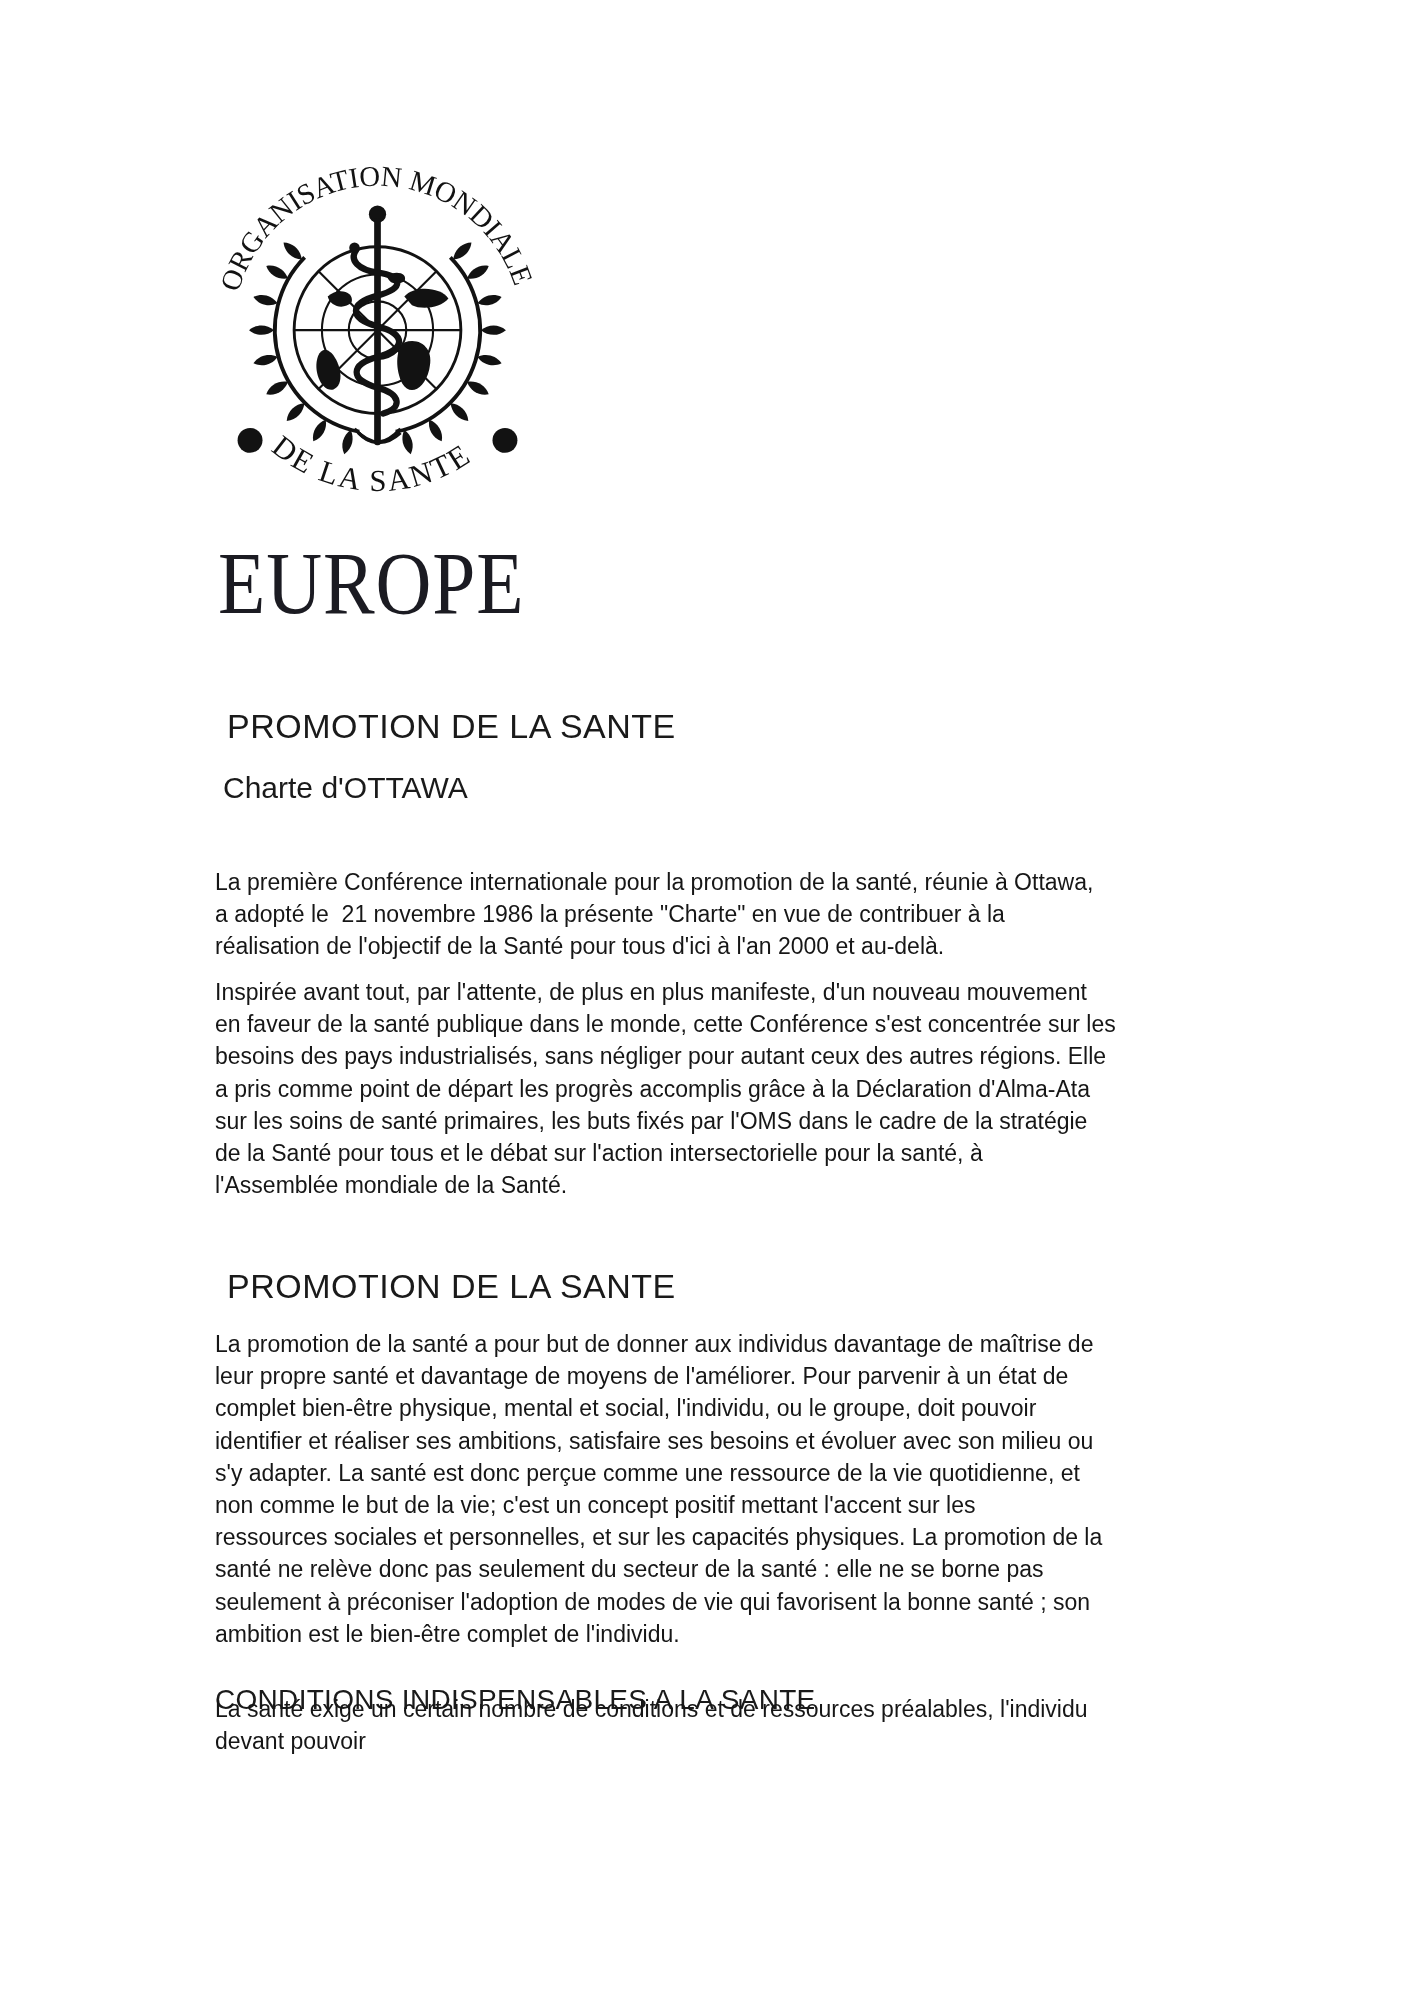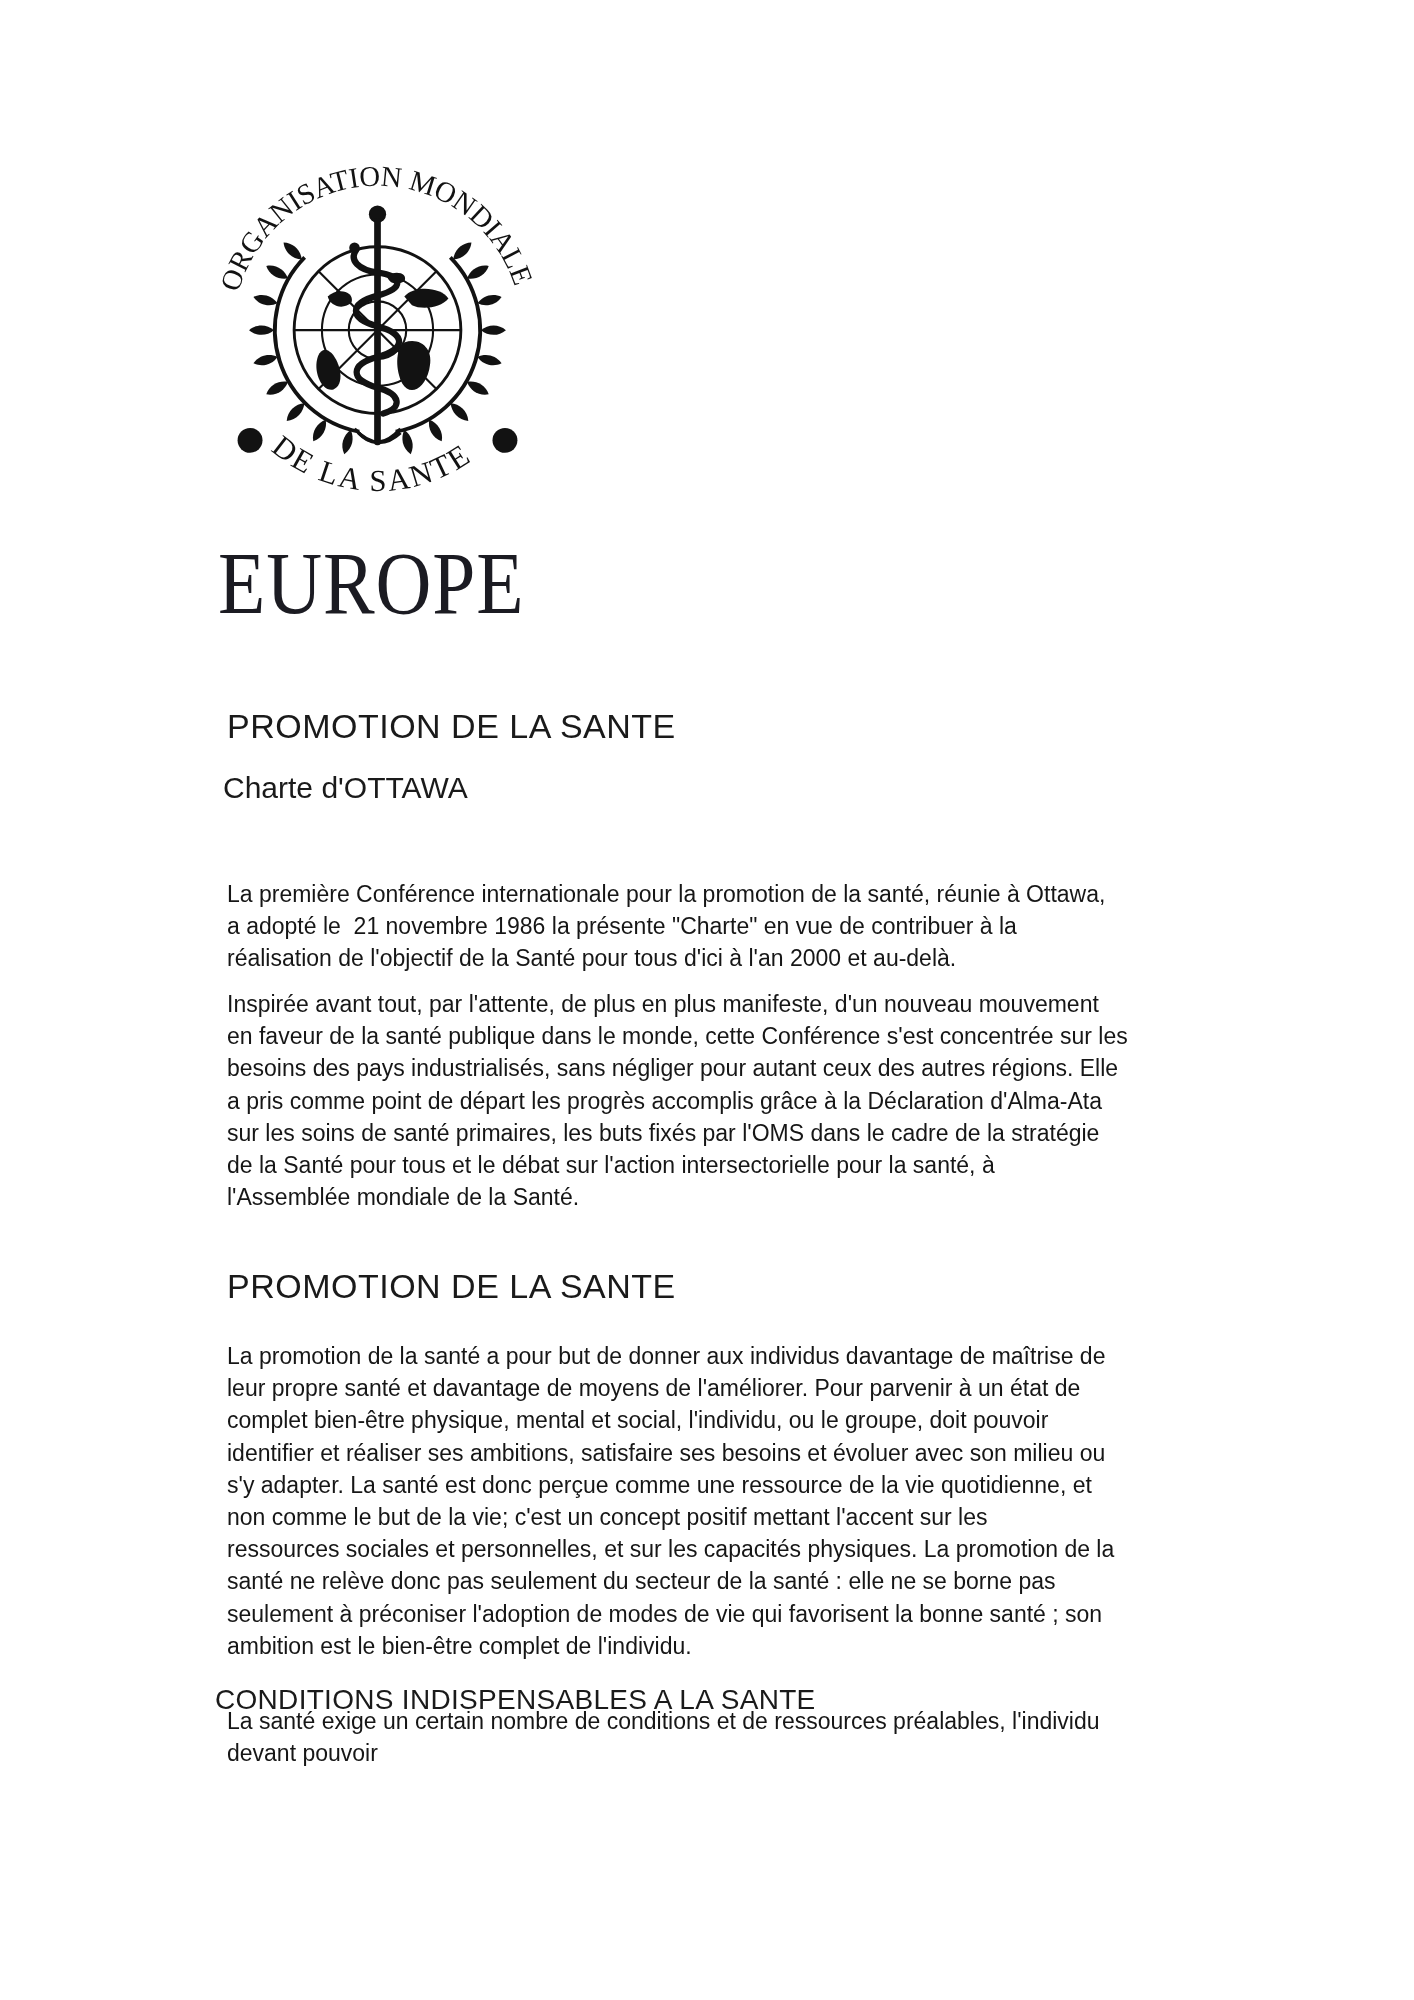--- a/index.html
+++ b/index.html
@@ -35,21 +35,21 @@
     font-size:30px;line-height:1.2;font-weight:400;color:#1a1a1a;margin:8px;white-space:nowrap;
   }
   .h-small{
     position:absolute;left:215px;top:1683px;
     font-size:28px;line-height:1.2;font-weight:400;
     letter-spacing:0.3px;color:#1a1a1a;margin:0;white-space:nowrap;
   }
   .para{
     position:absolute;left:215px;width:1020px;
     font-size:23px;line-height:32.2px;color:#161616;
-    white-space:pre-wrap;margin:12px;
+    white-space:pre-wrap;margin:0;
   }
   .p1{top:866px;}
   .p2{top:976px;}
   .p3{top:1328px;}
   .p4{top:1693px;}
 </style>
 </head>
 <body>
 
 <div class="page">

